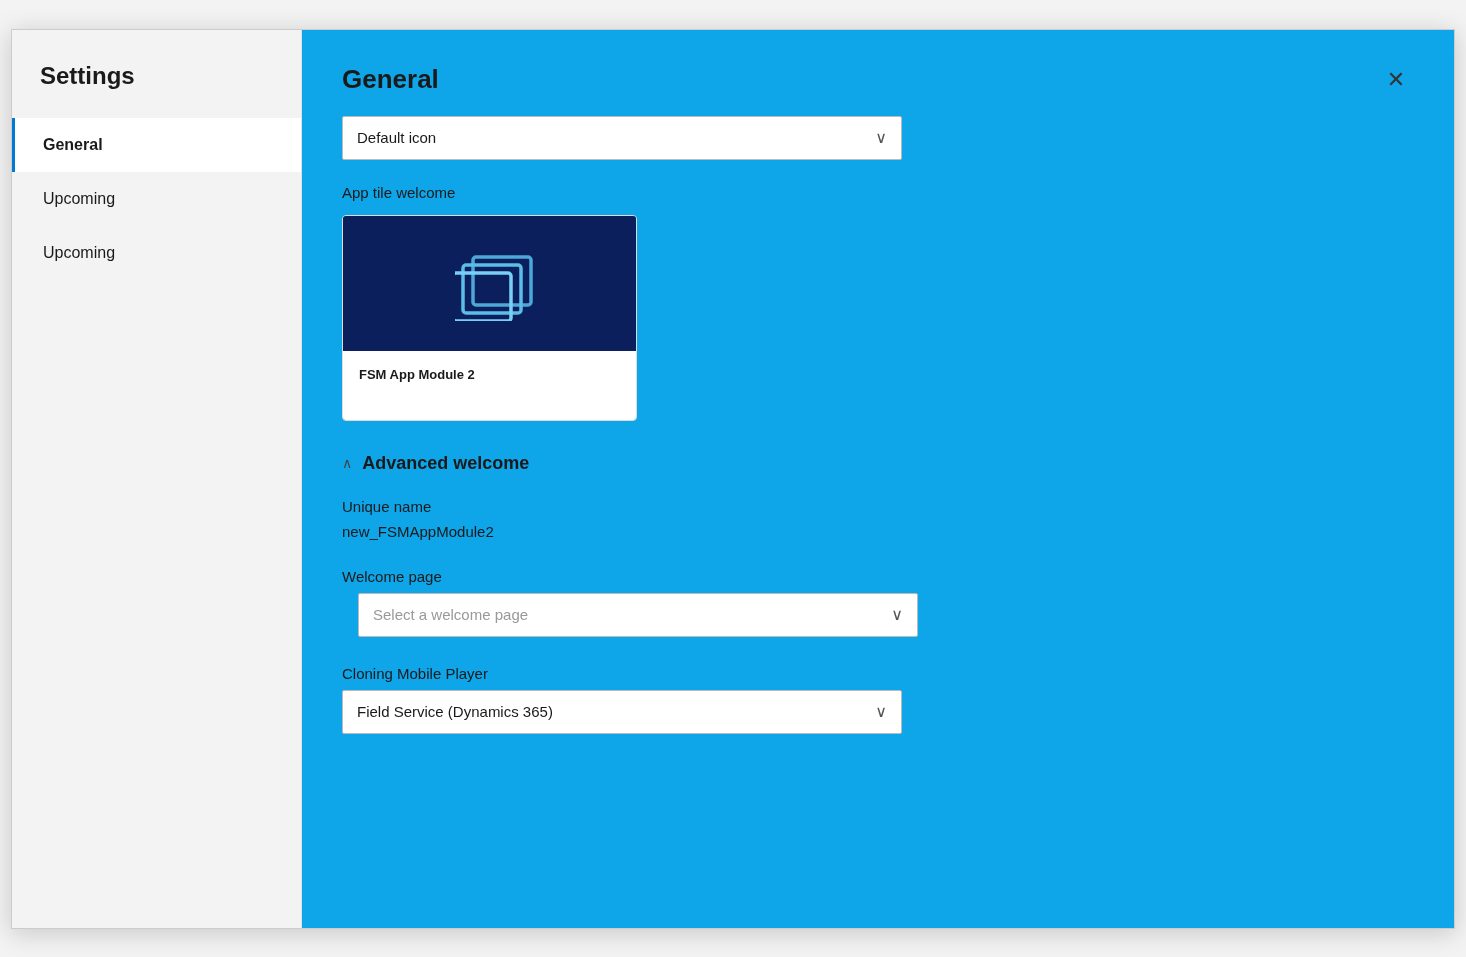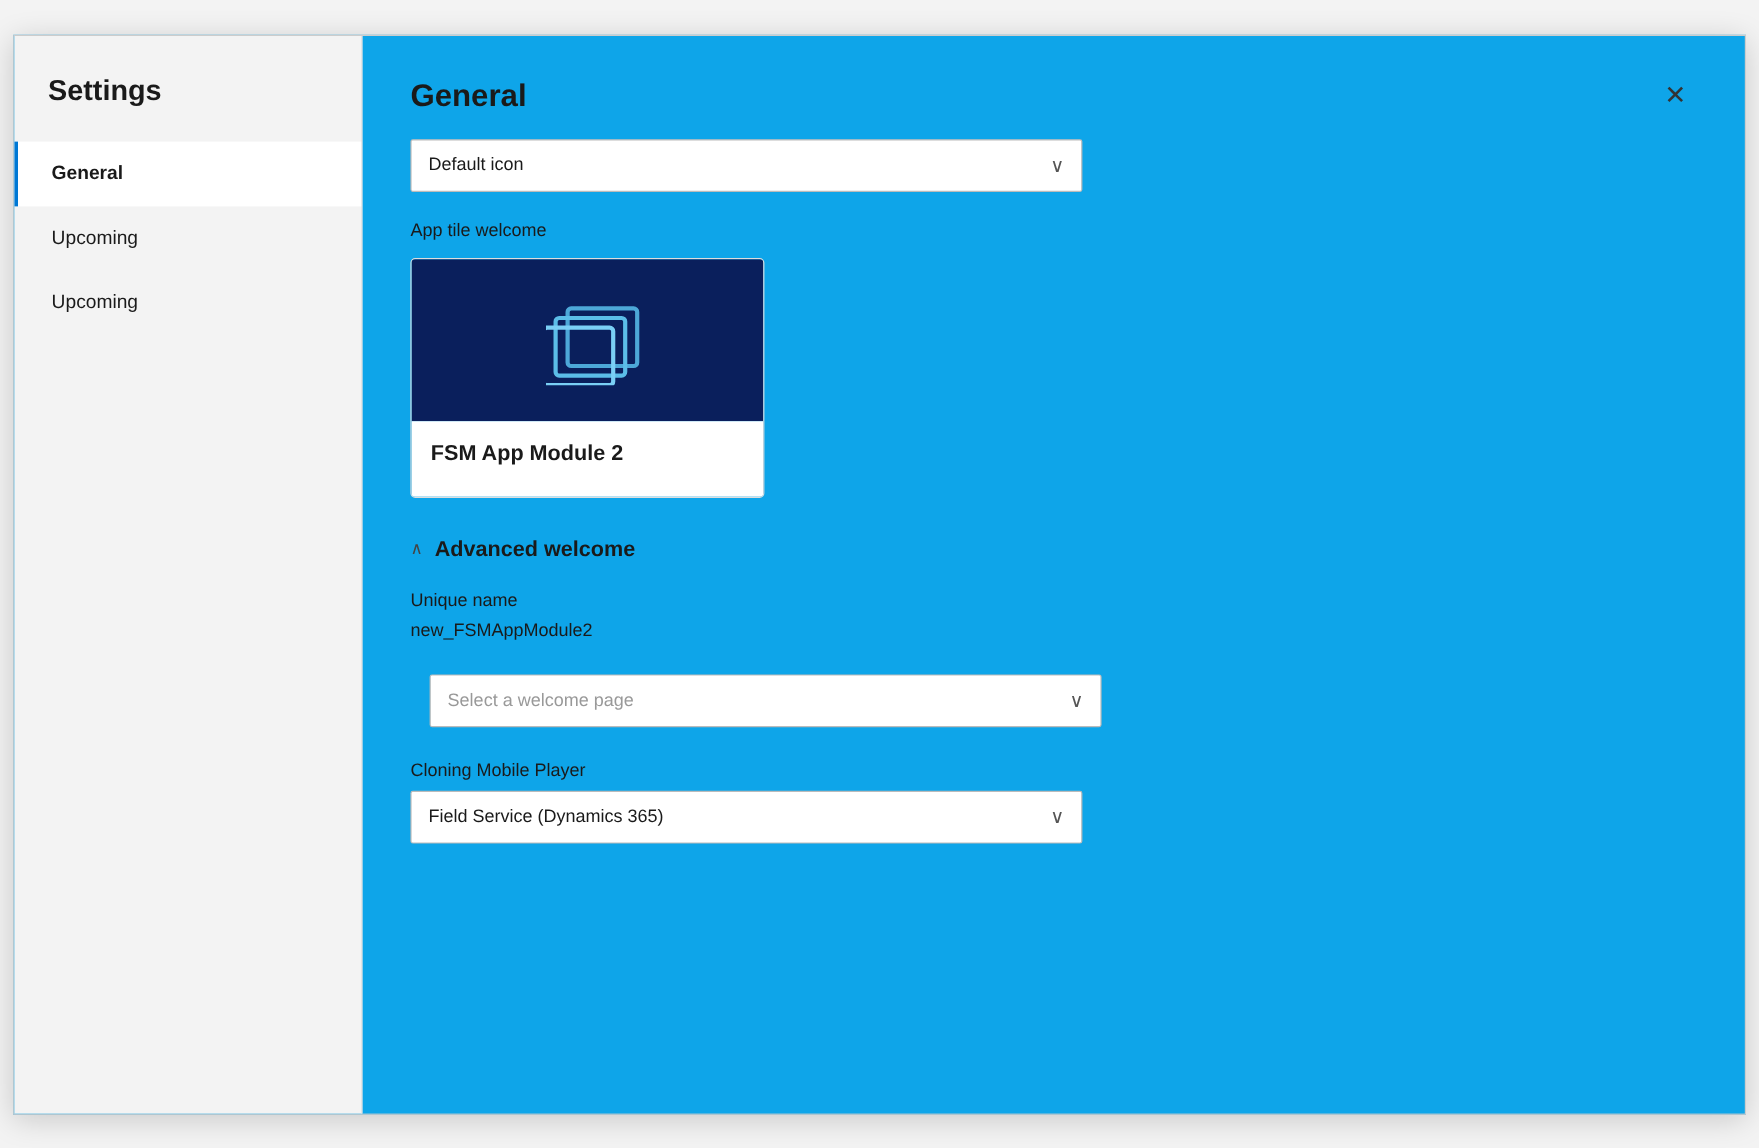--- a/index.html
+++ b/index.html
@@ -155,24 +155,24 @@
       position: relative;
       width: 70px;
       height: 60px;
     }
 
     .app-tile-body {
       padding: 16px;
       background: #fff;
     }
     .app-tile-name {
-      font-size: 18px;
-      font-weight: 600;
-      color: #1a1a1a;
-      margin-bottom: 10px;
+      font-size: 13px;
+      font-weight: 600;
+      color: #1a1a1a;
+      margin-bottom: 22px;
     }
     .app-tile-desc {
       font-size: 14px;
       color: #555;
       line-height: 1.4;
     }
 
     
     .advanced-header {
       display: flex;
@@ -264,20 +264,21 @@
         <span class="chevron-up">∧</span>
         <span class="advanced-title">Advanced welcome</span>
       </div>
 
       <div class="field-group">
         <div class="field-label">Unique name</div>
         <div class="field-value">new_FSMAppModule2</div>
       </div>
 
       <div class="field-group">
+        <div class="field-label">Welcome page</div>
         <div class="dropdown" style="color:#999;margin-left:16px;">
           <span>Select a welcome page</span>
           <span class="chevron-down">∨</span>
         </div>
       </div>
 
       <div class="field-group">
         <div class="field-label">Cloning Mobile Player</div>
         <div class="dropdown">
           <span>Field Service (Dynamics 365)</span>

